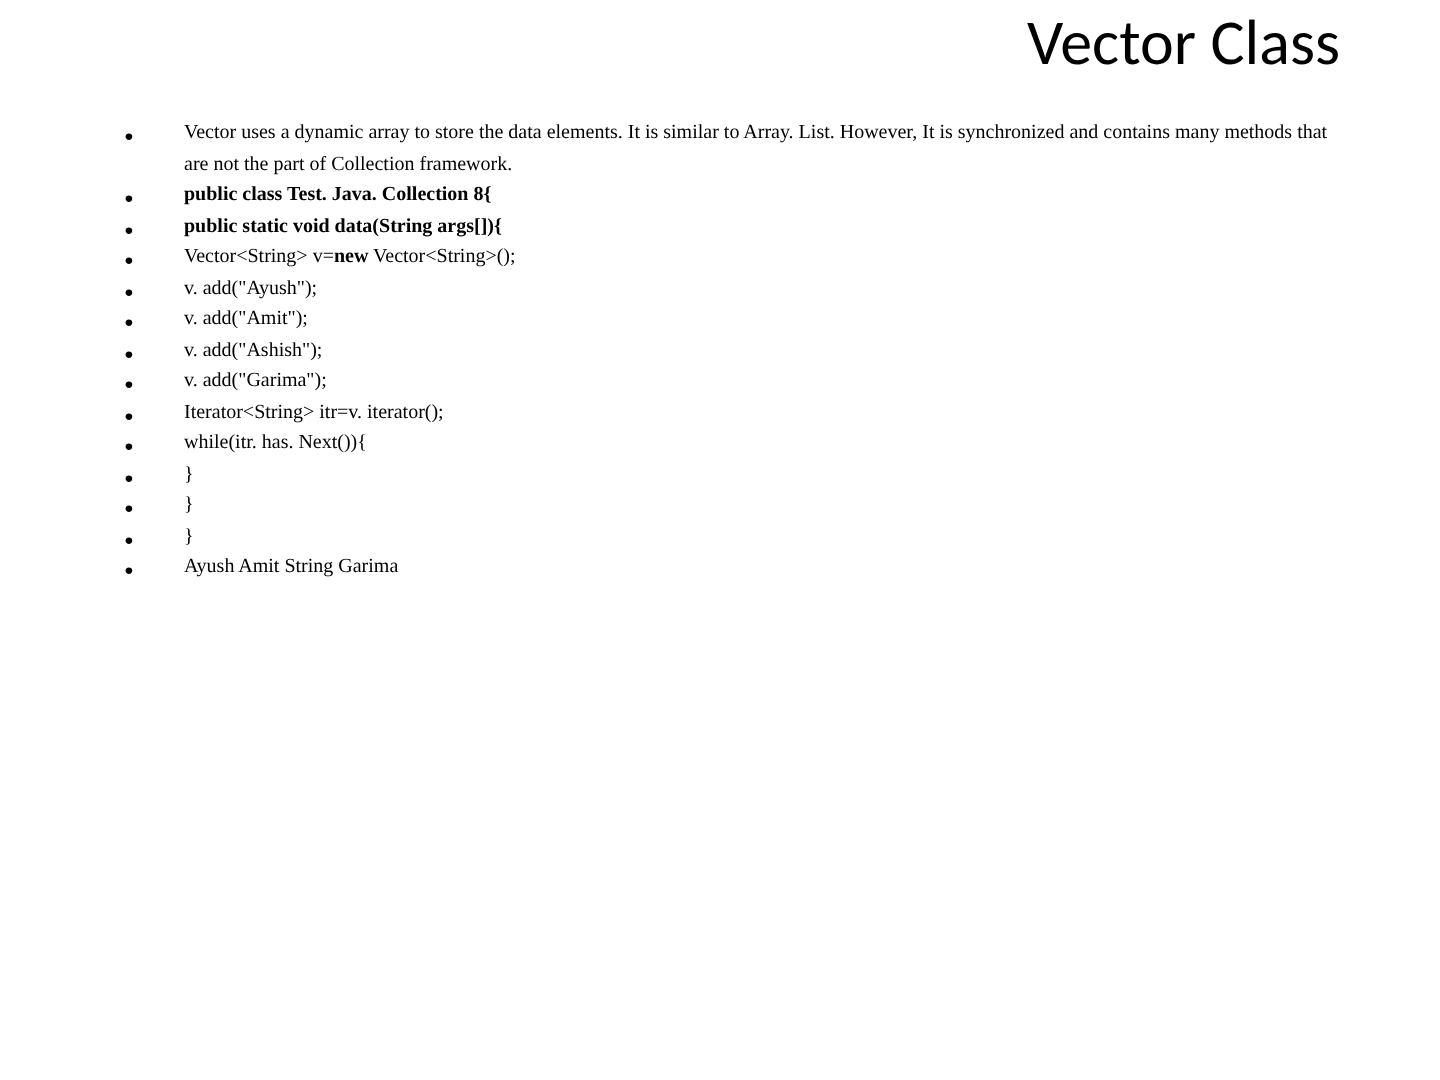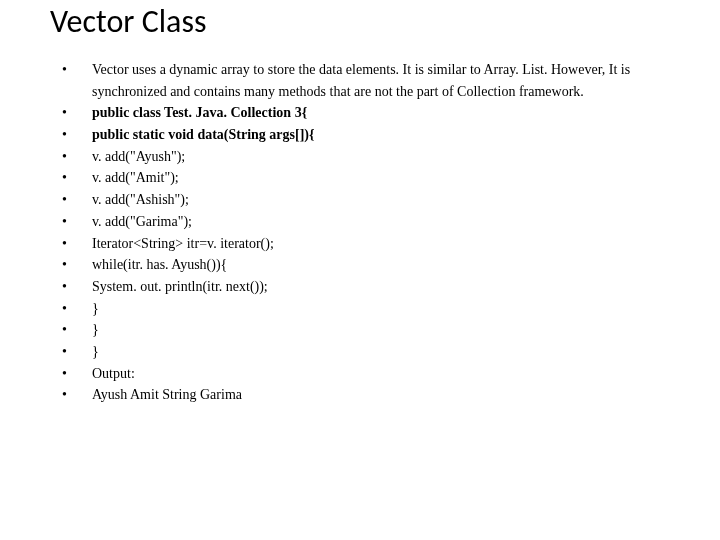--- a/index.html
+++ b/index.html
@@ -12,64 +12,63 @@
     color: #000000;
     overflow: hidden;
   }
   .slide {
     width: 720px;
     height: 540px;
     box-sizing: border-box;
     padding: 0 50px 20px 50px;
   }
   .title {
-    text-align: left;
+    text-align: right;
     font-size: 32px;
     font-weight: normal;
     margin: 0 0 18px 0;
     padding-top: 2px;
     font-family: Calibri, "Segoe UI", Arial, sans-serif;
   }
   ul.body {
     list-style: none;
     margin: 0;
     padding: 0 0 0 10px;
   }
   ul.body li {
     position: relative;
     padding-left: 32px;
-    font-size: 14px;
+    font-size: 10px;
     line-height: 1.55;
     font-family: "Times New Roman", Times, serif;
   }
   ul.body li::before {
     content: "•";
     position: absolute;
     left: 2px;
     top: 0;
     font-size: 14px;
     color: #000;
   }
   .bold { font-weight: bold; }
 </style>
 </head>
 <body>
 
 <div class="slide">
   <h1 class="title">Vector Class</h1>
   <ul class="body">
     <li><span>Vector uses a dynamic array to store the data elements. It is similar to Array. List. However, It is synchronized and contains many methods that are not the part of Collection framework.</span></li>
-    <li><span class="bold">public class Test. Java. Collection 3{</span></li>
+    <li><span class="bold">public class Test. Java. Collection 8{</span></li>
     <li><span class="bold">public static void data(String args[]){</span></li>
+    <li><span>Vector&lt;String&gt; v=<span class="bold">new</span> Vector&lt;String&gt;();</span></li>
     <li><span>v. add("Ayush");</span></li>
     <li><span>v. add("Amit");</span></li>
     <li><span>v. add("Ashish");</span></li>
     <li><span>v. add("Garima");</span></li>
     <li><span>Iterator&lt;String&gt; itr=v. iterator();</span></li>
-    <li><span>while(itr. has. Ayush()){</span></li>
-    <li><span>System. out. println(itr. next());</span></li>
+    <li><span>while(itr. has. Next()){</span></li>
     <li><span>}</span></li>
     <li><span>}</span></li>
     <li><span>}</span></li>
-    <li><span>Output:</span></li>
     <li><span>Ayush  Amit  String  Garima</span></li>
   </ul>
 </div>
 
 </body></html>

